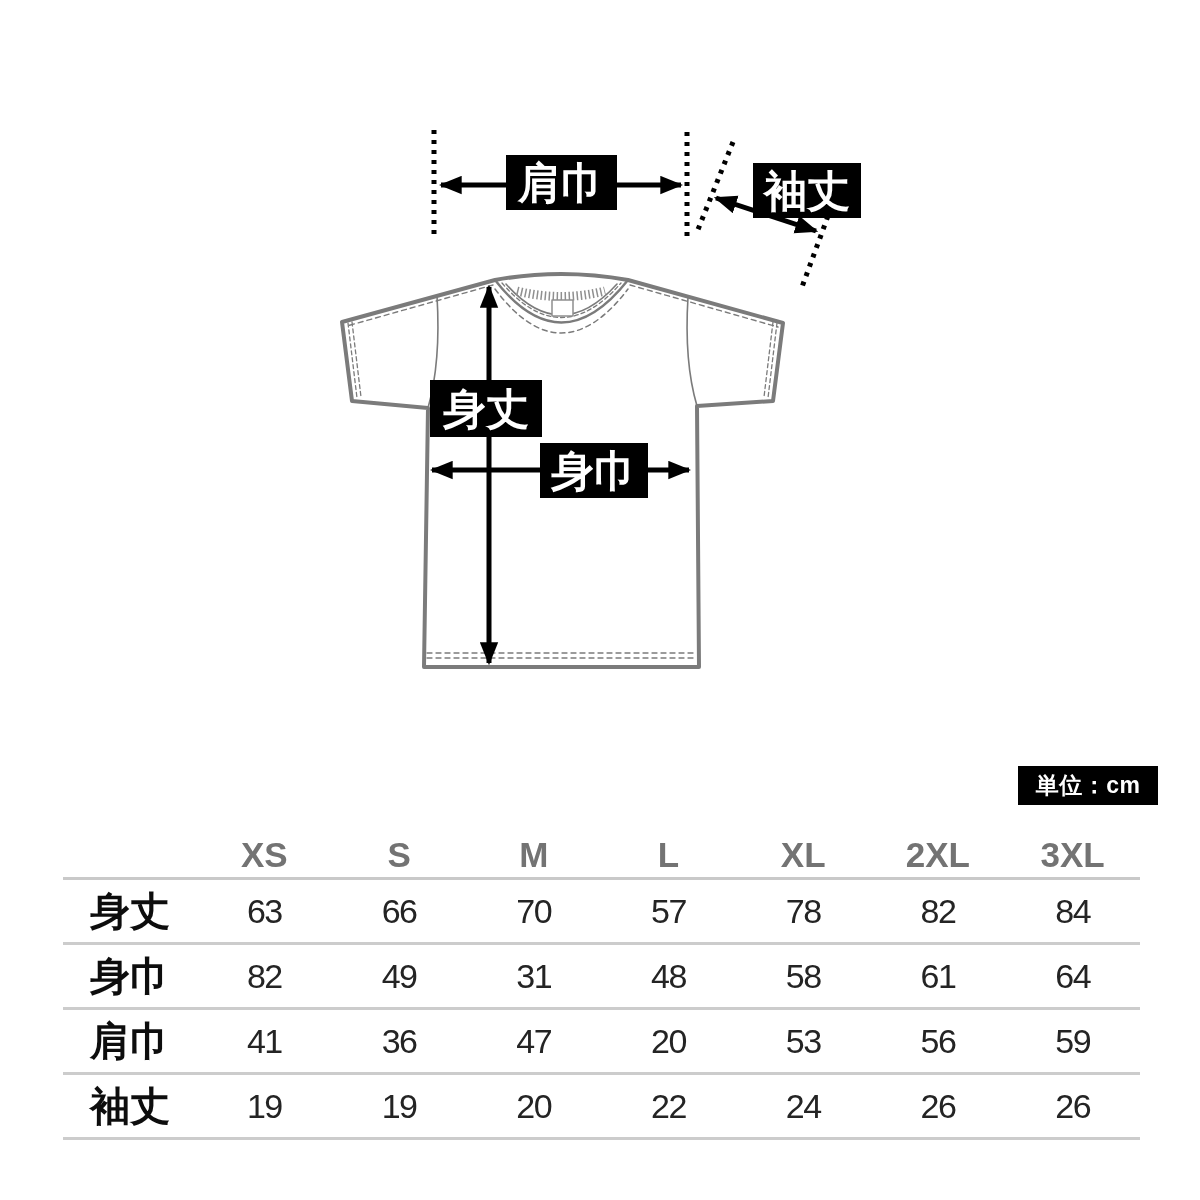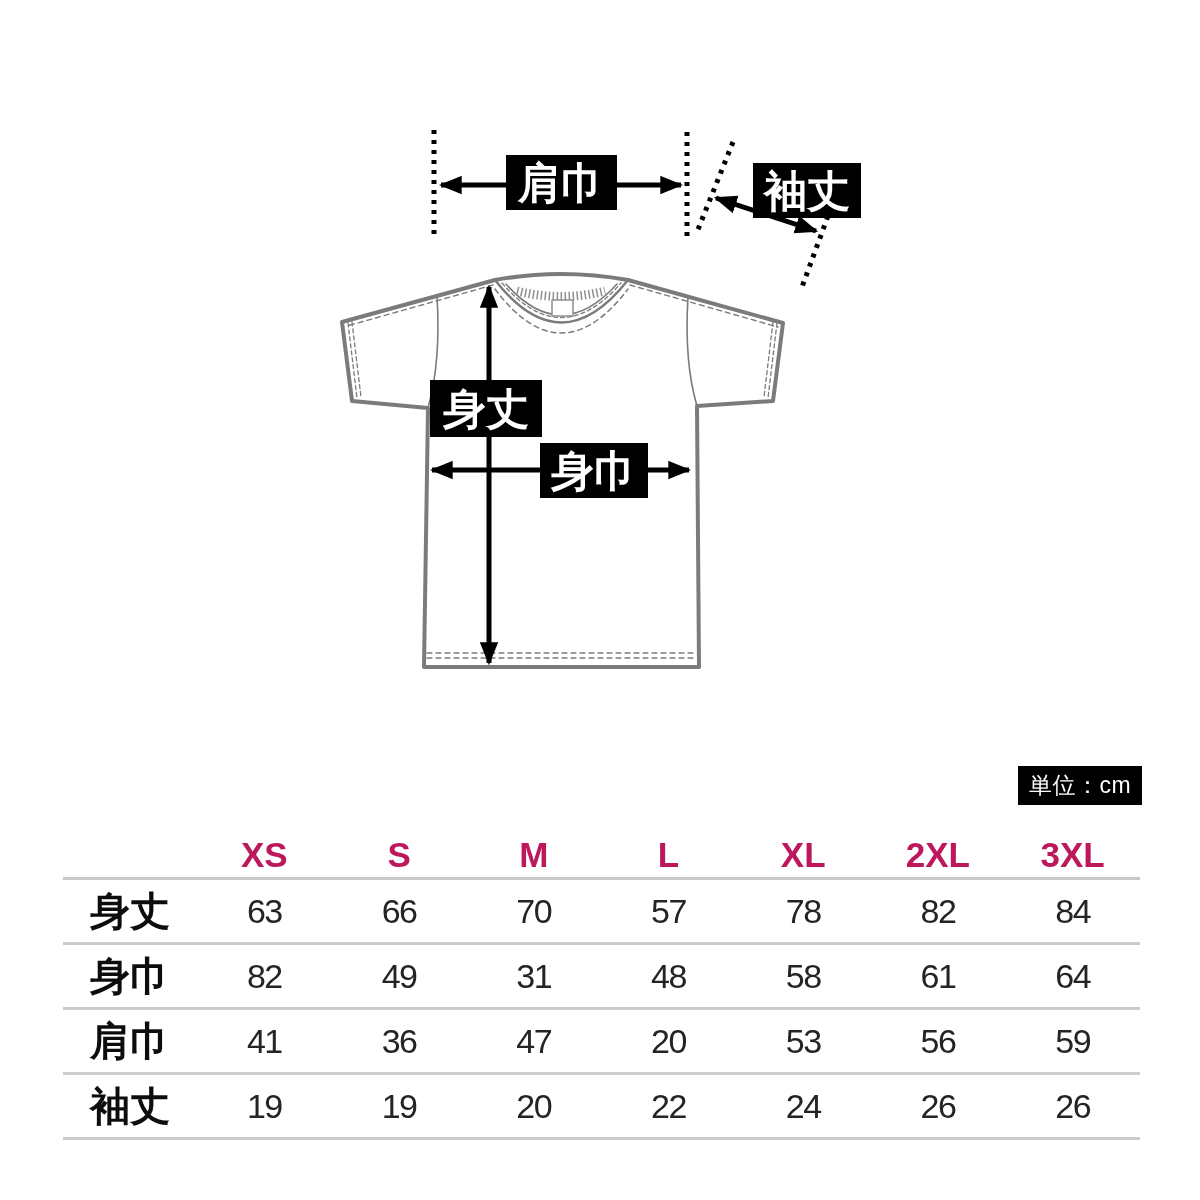--- a/index.html
+++ b/index.html
@@ -6,33 +6,33 @@
   body{
     width:1200px;height:1200px;position:relative;background:#ffffff;
     font-family:"Liberation Sans","DejaVu Sans",sans-serif;overflow:hidden;
   }
   .diagram-wrap{position:absolute;left:0;top:0;width:1200px;height:720px;}
   svg text.box-label{
     font-family:"Liberation Sans","DejaVu Sans",sans-serif;
     font-weight:bold;fill:#ffffff;font-size:43px;
   }
   .unit-badge{
-    position:absolute;left:1018px;top:766px;width:124px;height:39px;
-    background:#000000;color:#ffffff;font-size:23px;font-weight:normal;
+    position:absolute;left:1018px;top:766px;width:140px;height:39px;
+    background:#000000;color:#ffffff;font-size:23px;font-weight:bold;
     display:flex;align-items:center;justify-content:center;letter-spacing:0.5px;
   }
   .size-table{position:absolute;left:63px;top:832px;width:1077px;}
   .trow{
     display:grid;grid-template-columns:134px repeat(7,1fr);
     align-items:center;box-sizing:border-box;border-bottom:3px solid #cccccc;
   }
   .trow.header{height:48px;border-bottom:3px solid #c9c9c9;}
   .trow.data{height:65px;}
   .cell{text-align:center;line-height:1;}
-  .cell.head{font-weight:bold;font-size:35px;color:#be185d;}
+  .cell.head{font-weight:bold;font-size:35px;color:#737373;}
   .cell.rlabel{font-weight:bold;font-size:40px;color:#0d0d0d;}
   .cell.val{font-size:34px;font-weight:400;color:#242424;letter-spacing:-1.5px;}
 </style>
 </head>
 <body>
 
 <div class="diagram-wrap">
 <svg width="1200" height="720" viewBox="0 0 1200 720">
   <defs>
     <marker id="ah" viewBox="0 0 10 8" refX="9" refY="4" markerWidth="4.6" markerHeight="3.8" orient="auto-start-reverse" markerUnits="strokeWidth">

